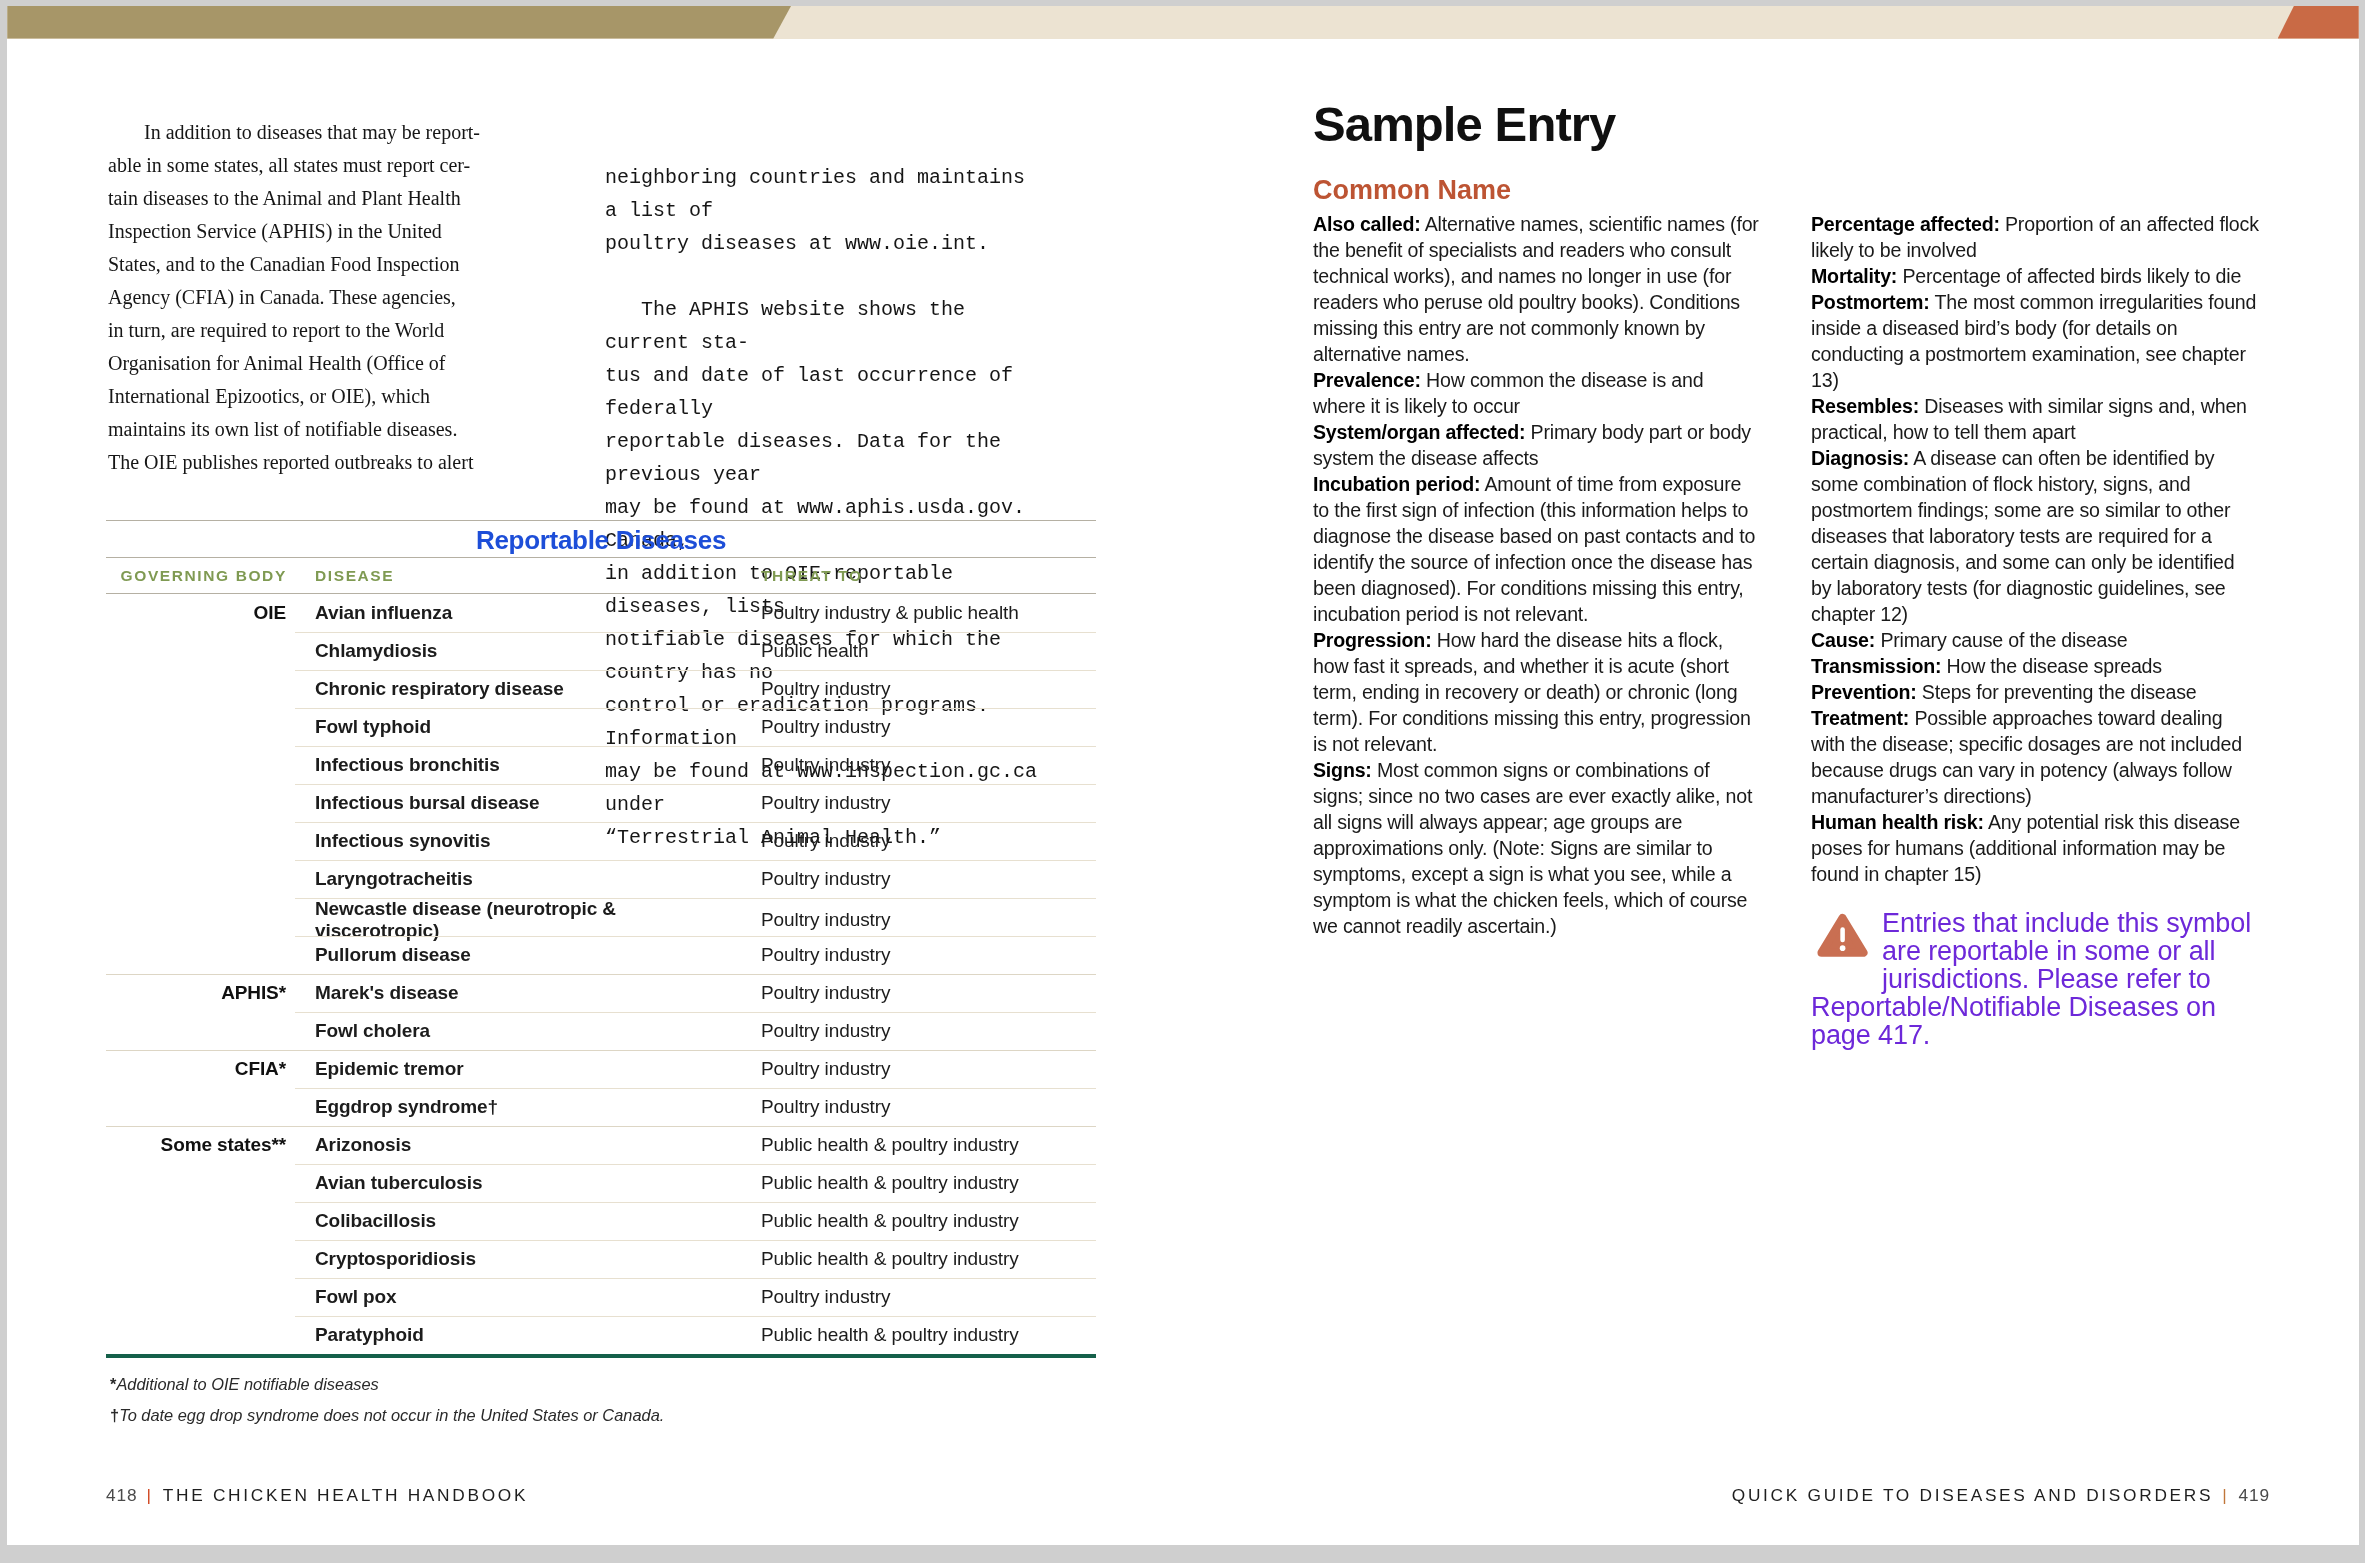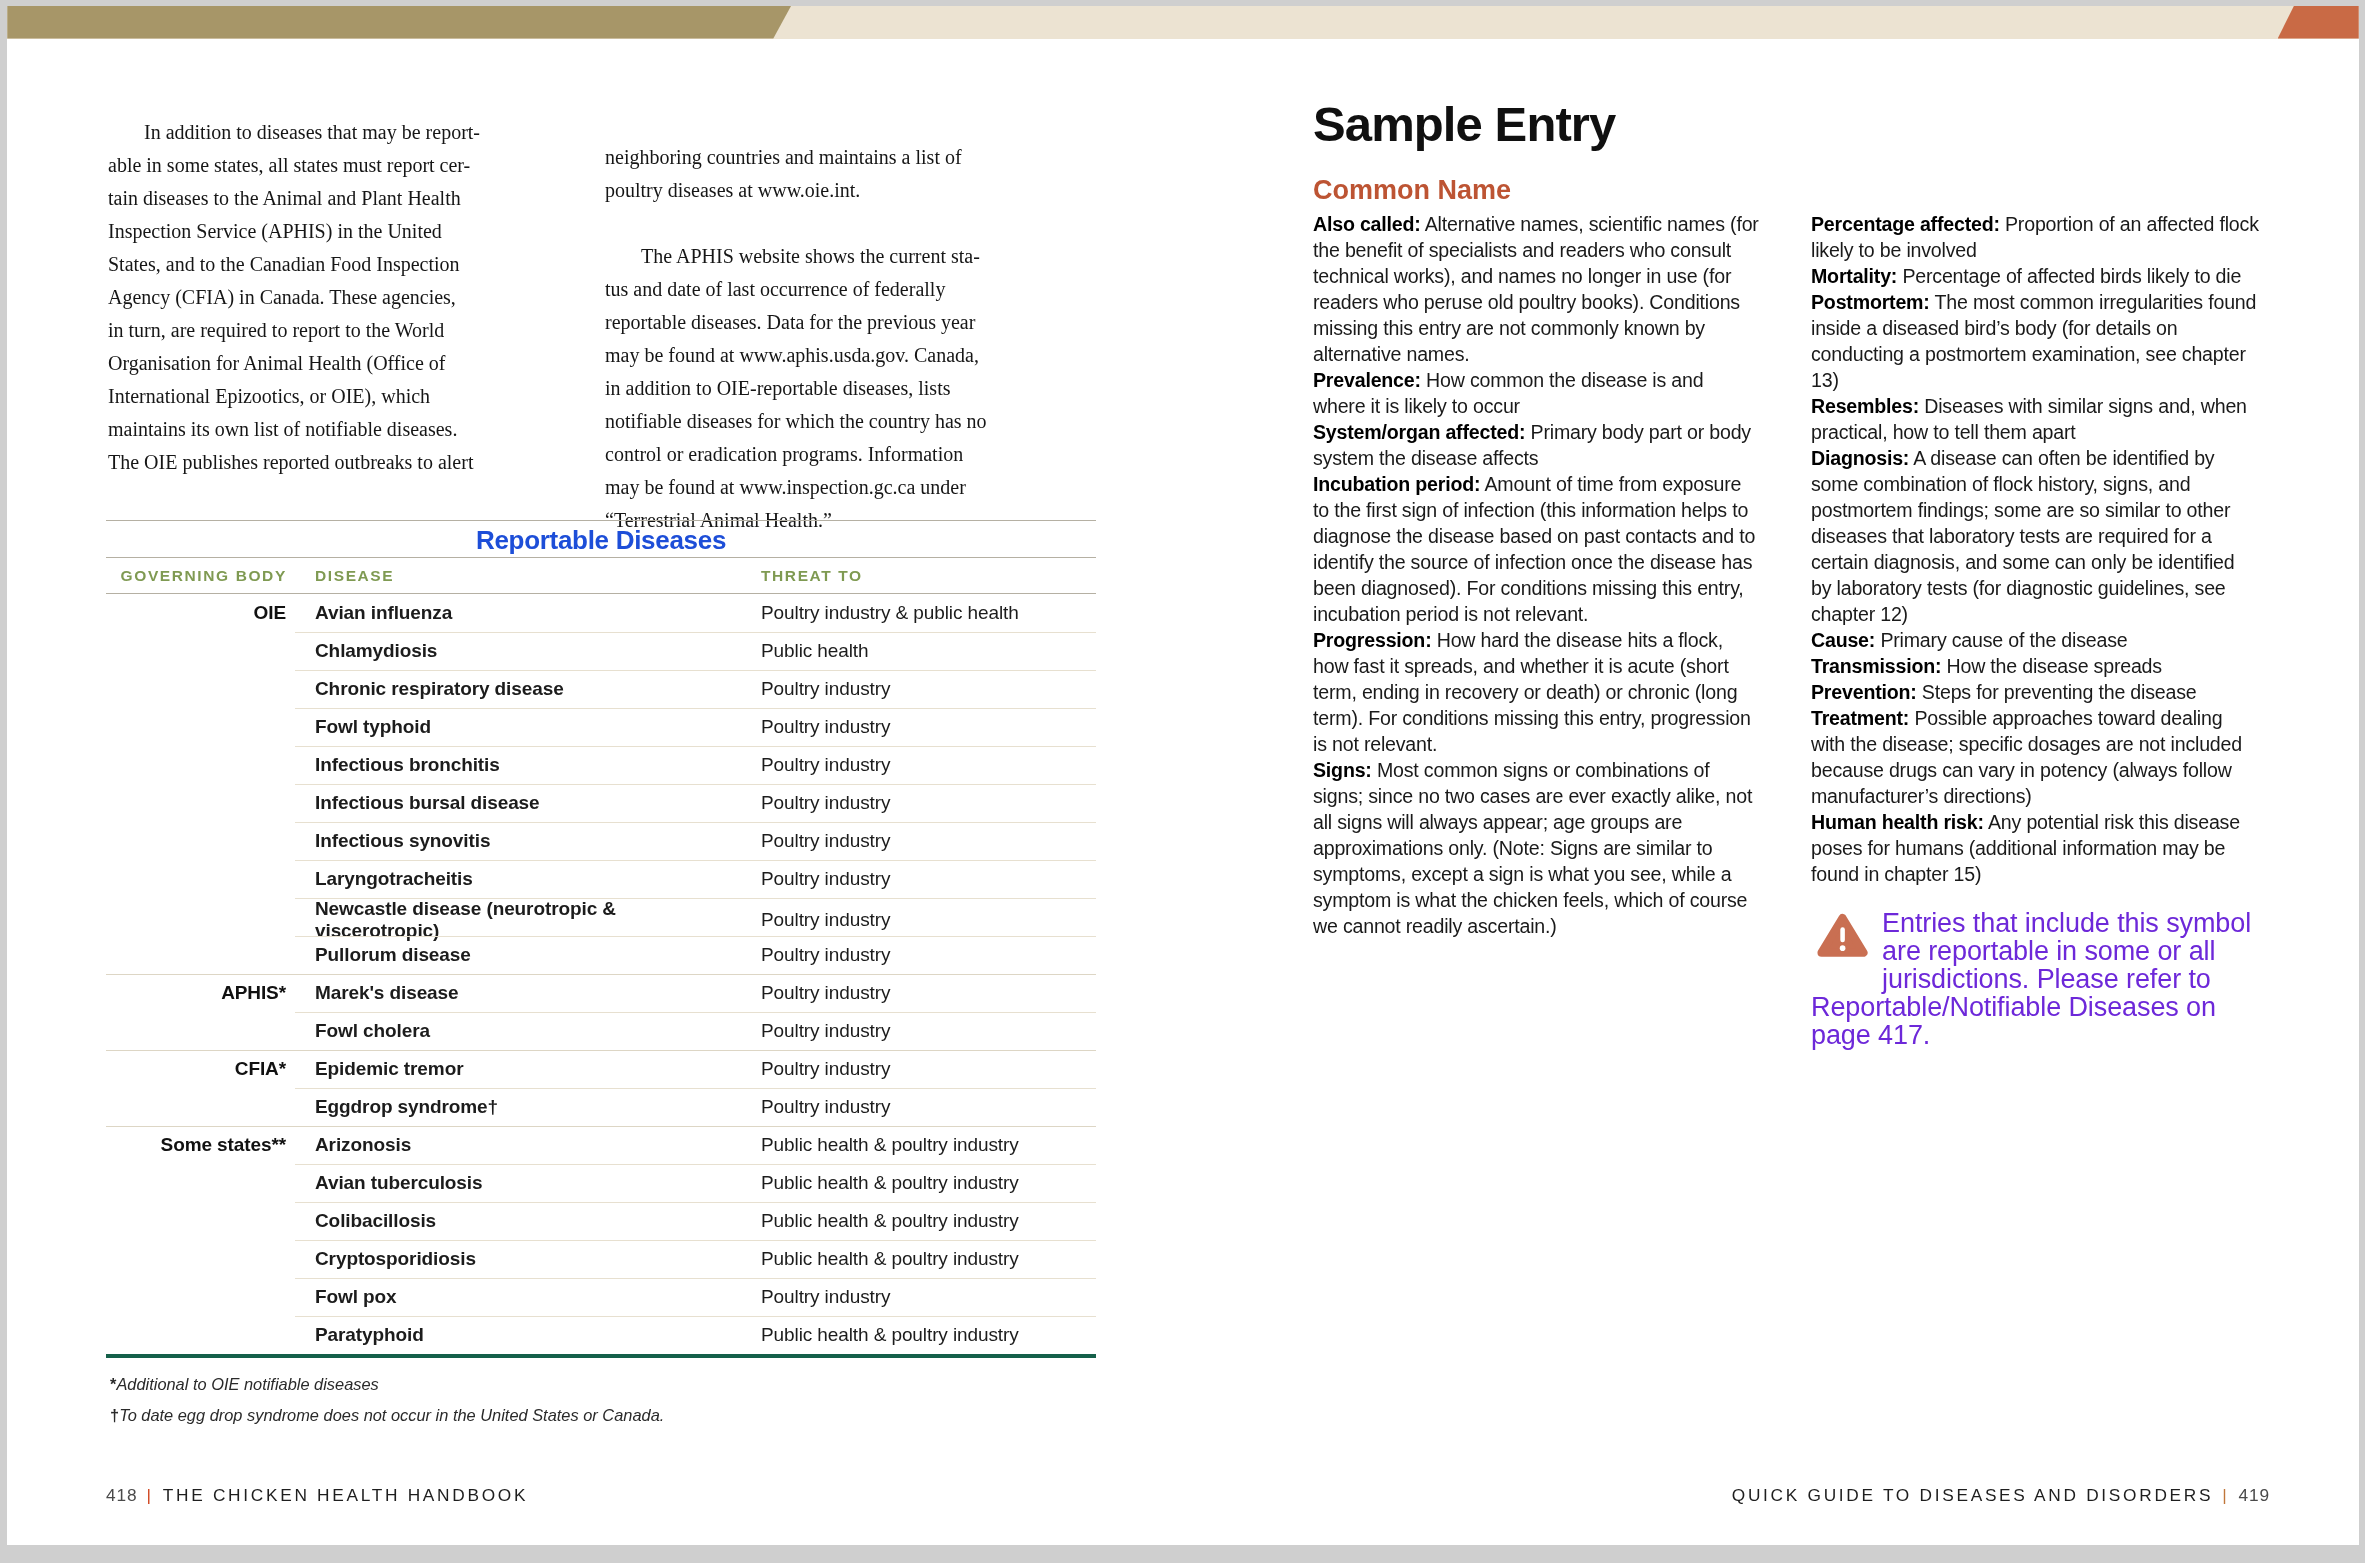--- a/index.html
+++ b/index.html
@@ -12,21 +12,21 @@
   .bar-cream{position:absolute;inset:0;background:#ece3d2;}
   .bar-khaki{position:absolute;left:0;top:0;bottom:0;width:784px;background:#a79668;
              clip-path:polygon(0 0,100% 0,calc(100% - 18px) 100%,0 100%);}
   .bar-orange{position:absolute;right:0;top:0;bottom:0;width:81px;background:#c96a45;
               clip-path:polygon(16.4px 0,100% 0,100% 100%,0 100%);}
 
   
   .serifcol{position:absolute;font-family:"Liberation Serif",serif;font-size:20px;line-height:33px;
             color:#161616;white-space:pre-line;text-align:left;}
   .col-l1{left:108px;top:116px;width:440px;}
-  .col-l2{left:605px;top:108px;width:443px;}
+  .col-l2{left:605px;top:128px;width:443px;font-family:Liberation Mono, monospace;}
   .indent{text-indent:36px;}
 
   
   .rd-table{position:absolute;left:106px;top:520px;width:990px;border-top:1.8px solid #b5b0a3;}
   .rd-title{height:36px;line-height:38px;text-align:center;font-weight:700;font-size:26px;
             color:#1d4ed8;letter-spacing:-0.3px;border-bottom:0.9px solid #b5b0a3;}
   .rd-headers{display:grid;grid-template-columns:209px 446px 1fr;height:35px;align-items:center;
               border-bottom:0.9px solid #b5b0a3;color:#7f9a52;font-size:15.5px;font-weight:600;
               letter-spacing:1.6px;}
   .rd-headers .h-gov{padding-left:14.6px;}

